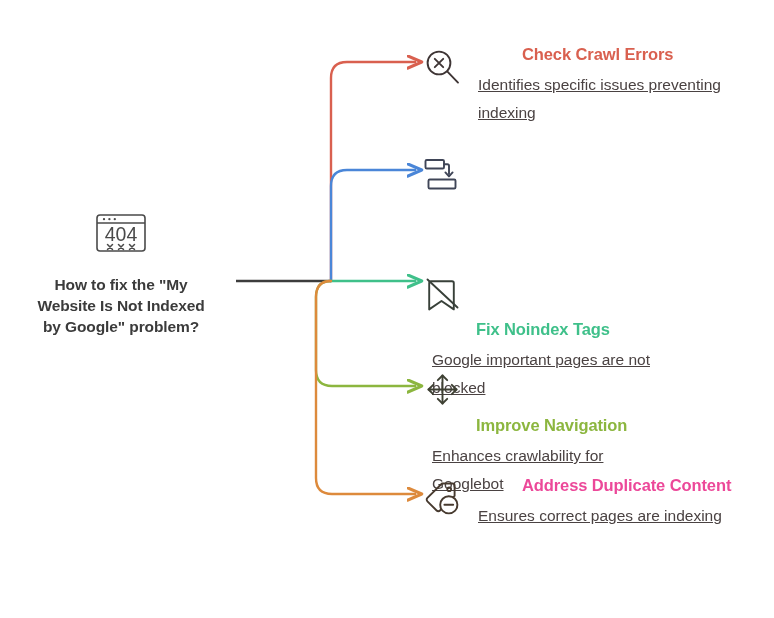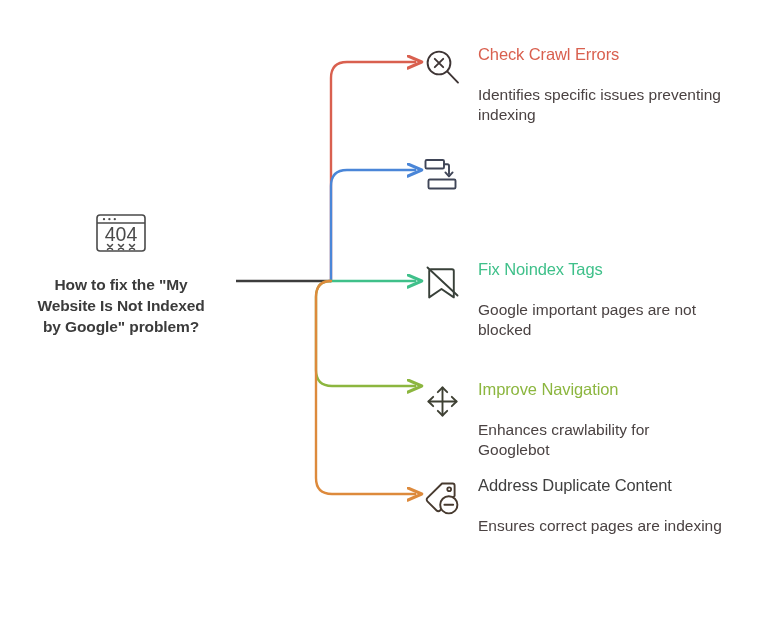--- a/index.html
+++ b/index.html
@@ -63,37 +63,39 @@
     width: 46px;
     height: 46px;
     flex: 0 0 46px;
     margin-top: 2px;
   }
   .branch-text {
     margin-left: 12px;
   }
   .branch-title {
     font-size: 16.5px;
-    font-weight: normal;
+    font-weight: bold;
     line-height: 20px;
     letter-spacing: -0.1px;
     white-space: nowrap;
+    margin-left: 44px;
   }
   .branch-desc {
-    margin-top: 21px;
+    margin-top: 7px;
     font-size: 15.5px;
-    line-height: 20px;
+    line-height: 28px;
     color: #4a4242;
     max-width: 245px;
+    text-decoration: underline;
   }
 
   #branch-0 { left: 420px; top: 44px;  }
   #branch-1 { left: 420px; top: 152px; }
-  #branch-2 { left: 420px; top: 259px; }
-  #branch-3 { left: 420px; top: 379px; }
+  #branch-2 { left: 420px; top: 271px; flex-direction: column; }
+  #branch-3 { left: 420px; top: 367px; flex-direction: column; }
   #branch-4 { left: 420px; top: 475px; }
 </style>
 </head>
 <body>
 
 <svg id="connectors" viewBox="0 0 774 618" xmlns="http://www.w3.org/2000/svg">
   <defs>
     <marker id="ah-red" markerWidth="7" markerHeight="7" refX="3.2" refY="3" orient="auto">
       <path d="M0,0.4 L6,3 L0,5.6" fill="none" stroke="#d9604f" stroke-width="1.3" stroke-linecap="round" stroke-linejoin="round"></path>
     </marker>
@@ -203,16 +205,16 @@
 <div class="branch" id="branch-4">
   <div class="branch-icon">
     <svg viewBox="0 0 46 46" width="46" height="46" xmlns="http://www.w3.org/2000/svg">
       <path d="M22,6.5 h10.6 a2,2 0 0 1 2,2 v10.4 l-14.6,14.6 a2.4,2.4 0 0 1 -3.4,0 l-9.2,-9.2 a2.4,2.4 0 0 1 0,-3.4 z" fill="none" stroke="#473a2f" stroke-width="1.9" stroke-linejoin="round"></path>
       <circle cx="29.2" cy="12.2" r="1.9" fill="none" stroke="#473a2f" stroke-width="1.8"></circle>
       <circle cx="28.8" cy="27.8" r="8.6" fill="#ffffff" stroke="#473a2f" stroke-width="1.9"></circle>
       <path d="M24.4,27.8 H33.2" fill="none" stroke="#473a2f" stroke-width="1.9" stroke-linecap="round"></path>
     </svg>
   </div>
   <div class="branch-text">
-    <div class="branch-title" style="color:#404040">Address Duplicate Content</div>
+    <div class="branch-title" style="color:#ec4899">Address Duplicate Content</div>
     <div class="branch-desc">Ensures correct pages are indexing</div>
   </div>
 </div>
 
 </body></html>

